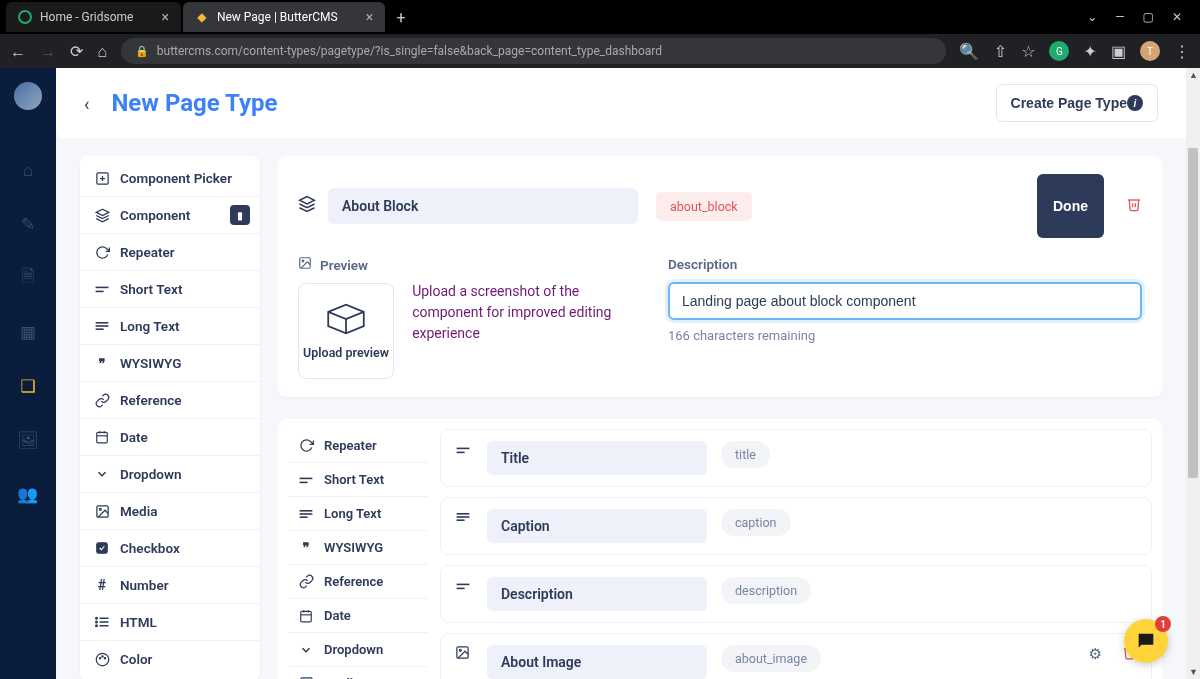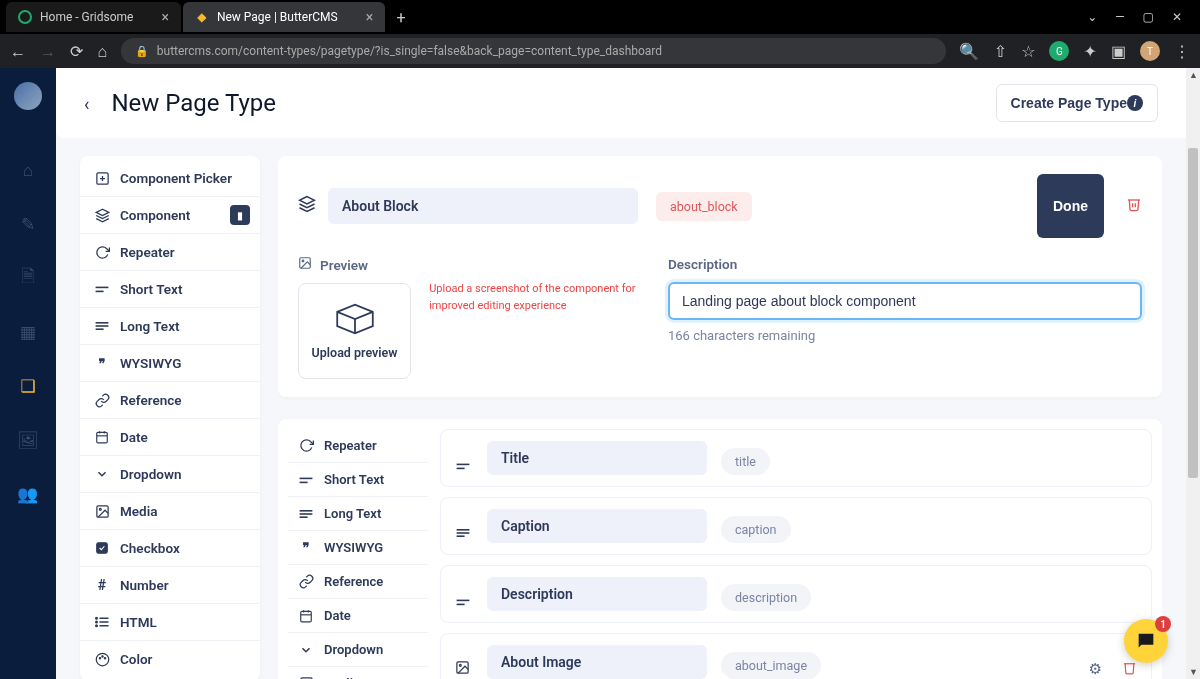--- a/index.html
+++ b/index.html
@@ -34,21 +34,21 @@
 
 .leftnav { width: 56px; background: #0a1d3d; display: flex; flex-direction: column; align-items: center; padding-top: 14px; gap: 26px; }
 .leftnav-avatar { width: 28px; height: 28px; border-radius: 50%; background: linear-gradient(135deg, #4a6fa5, #8fa5c0); margin-bottom: 20px; }
 .leftnav-icon { color: #3a4d6e; font-size: 17px; width: 28px; height: 28px; display: flex; align-items: center; justify-content: center; }
 .leftnav-icon.active { color: #f7b731; }
 
 
 .content { flex: 1; display: flex; flex-direction: column; overflow: hidden; margin-right: 14px; }
 .topbar { background: #fff; height: 70px; display: flex; align-items: center; padding: 0 28px; border-bottom-left-radius: 8px; margin-bottom: 18px; }
 .back-chevron { color: #2e3a59; font-size: 18px; margin-right: 22px; cursor: pointer; }
-.page-title { color: #0f172a; font-size: 24px; font-weight: 400; }
+.page-title { color: #3b82f6; font-size: 24px; font-weight: 700; }
 .create-btn { margin-left: auto; background: #fff; border: 1px solid #e2e5ef; border-radius: 6px; padding: 10px 14px; color: #2e3a59; font-weight: 600; font-size: 14px; display: flex; align-items: center; gap: 0; cursor: pointer; }
 .info-ic { width: 16px; height: 16px; border-radius: 50%; background: #2e3a59; color: #fff; display: flex; align-items: center; justify-content: center; font-size: 10px; font-style: italic; }
 
 .workspace { display: flex; gap: 18px; padding: 0 24px; flex: 1; overflow: hidden; }
 
 
 .fieldtypes { width: 180px; background: #fff; border-radius: 8px; box-shadow: 0 1px 3px rgba(0,0,0,0.05); padding: 4px 0; height: fit-content; }
 .ft-item { display: flex; align-items: center; gap: 10px; padding: 10px 14px; color: #2e3a59; font-size: 13.5px; font-weight: 600; cursor: pointer; position: relative; }
 .ft-item:not(:last-child) { border-bottom: 1px solid #f0f2f7; }
 .ft-icon { width: 16px; display: flex; justify-content: center; color: #2e3a59; font-size: 14px; }
@@ -63,33 +63,33 @@
 .slug-pill { background: #fdecec; color: #e05757; border-radius: 6px; padding: 7px 14px; font-size: 12.5px; margin-left: 6px; }
 .done-btn { margin-left: auto; background: #2e3a59; color: #fff; border-radius: 6px; padding: 24px 16px; font-weight: 600; font-size: 14px; cursor: pointer; border: none; }
 .trash-ic { color: #e05757; font-size: 16px; margin-left: 10px; cursor: pointer; }
 
 .block-body { display: flex; gap: 20px; }
 .preview-sect { flex: 0 0 350px; }
 .sect-label { display: flex; align-items: center; gap: 8px; color: #5a6785; font-size: 13.5px; font-weight: 600; margin-bottom: 10px; }
 .preview-box { border: 1px solid #e2e5ef; border-radius: 8px; width: 178px; height: 96px; display: flex; flex-direction: column; align-items: center; justify-content: center; gap: 10px; cursor: pointer; }
 .preview-svg { color: #2e3a59; }
 .preview-txt { color: #2e3a59; font-size: 12.5px; font-weight: 600; }
-.preview-help { color: #ef4444; font-size: 11px; line-height: 1.5; margin-top: -2px; }
+.preview-help { color: #701a75; font-size: 14px; line-height: 1.5; margin-top: -2px; }
 .preview-row { display: flex; gap: 18px; align-items: flex-start; }
 
 .desc-sect { flex: 1; }
 .desc-input { width: 100%; border: 2px solid #6ab7f5; border-radius: 6px; padding: 9px 12px; font-size: 14px; color: #2e3a59; outline: none; box-shadow: 0 0 0 3px rgba(106,183,245,0.2); }
 .char-remain { color: #7a84a3; font-size: 13px; margin-top: 8px; }
 
 
 .rep-card { background: #fff; border-radius: 8px; padding: 10px; display: flex; gap: 12px; box-shadow: 0 1px 3px rgba(0,0,0,0.04); }
 .rep-types { width: 140px; }
 .rep-types .ft-item { padding: 9px 10px; font-size: 13px; }
 .rep-fields { flex: 1; display: flex; flex-direction: column; gap: 10px; }
-.field-row { background: #fff; border: 1px solid #eef0fa; border-radius: 8px; padding: 11px 14px; display: flex; align-items: flex-end; gap: 14px; }
+.field-row { background: #fff; border: 1px solid #eef0fa; border-radius: 8px; padding: 11px 14px; display: flex; align-items: flex-start; gap: 14px; }
 .field-icon { color: #2e3a59; font-size: 15px; width: 18px; }
 .field-name { background: #eef0fa; border-radius: 6px; padding: 9px 14px; color: #2e3a59; font-weight: 600; font-size: 14px; width: 220px; }
 .field-slug { background: #f3f4f8; border-radius: 14px; padding: 6px 14px; color: #7a84a3; font-size: 12.5px; }
 .field-actions { margin-left: auto; display: flex; gap: 10px; }
 .gear-ic { color: #5a6785; font-size: 15px; cursor: pointer; }
 
 
 .chat-widget { position: absolute; bottom: 16px; right: 32px; width: 44px; height: 44px; background: #ffd43b; border-radius: 50%; display: flex; align-items: center; justify-content: center; cursor: pointer; box-shadow: 0 2px 8px rgba(0,0,0,0.2); }
 .chat-notif { position: absolute; top: -3px; right: -3px; width: 16px; height: 16px; background: #e03e3e; color: #fff; border-radius: 50%; font-size: 10px; display: flex; align-items: center; justify-content: center; font-weight: 600; }
 </style>

